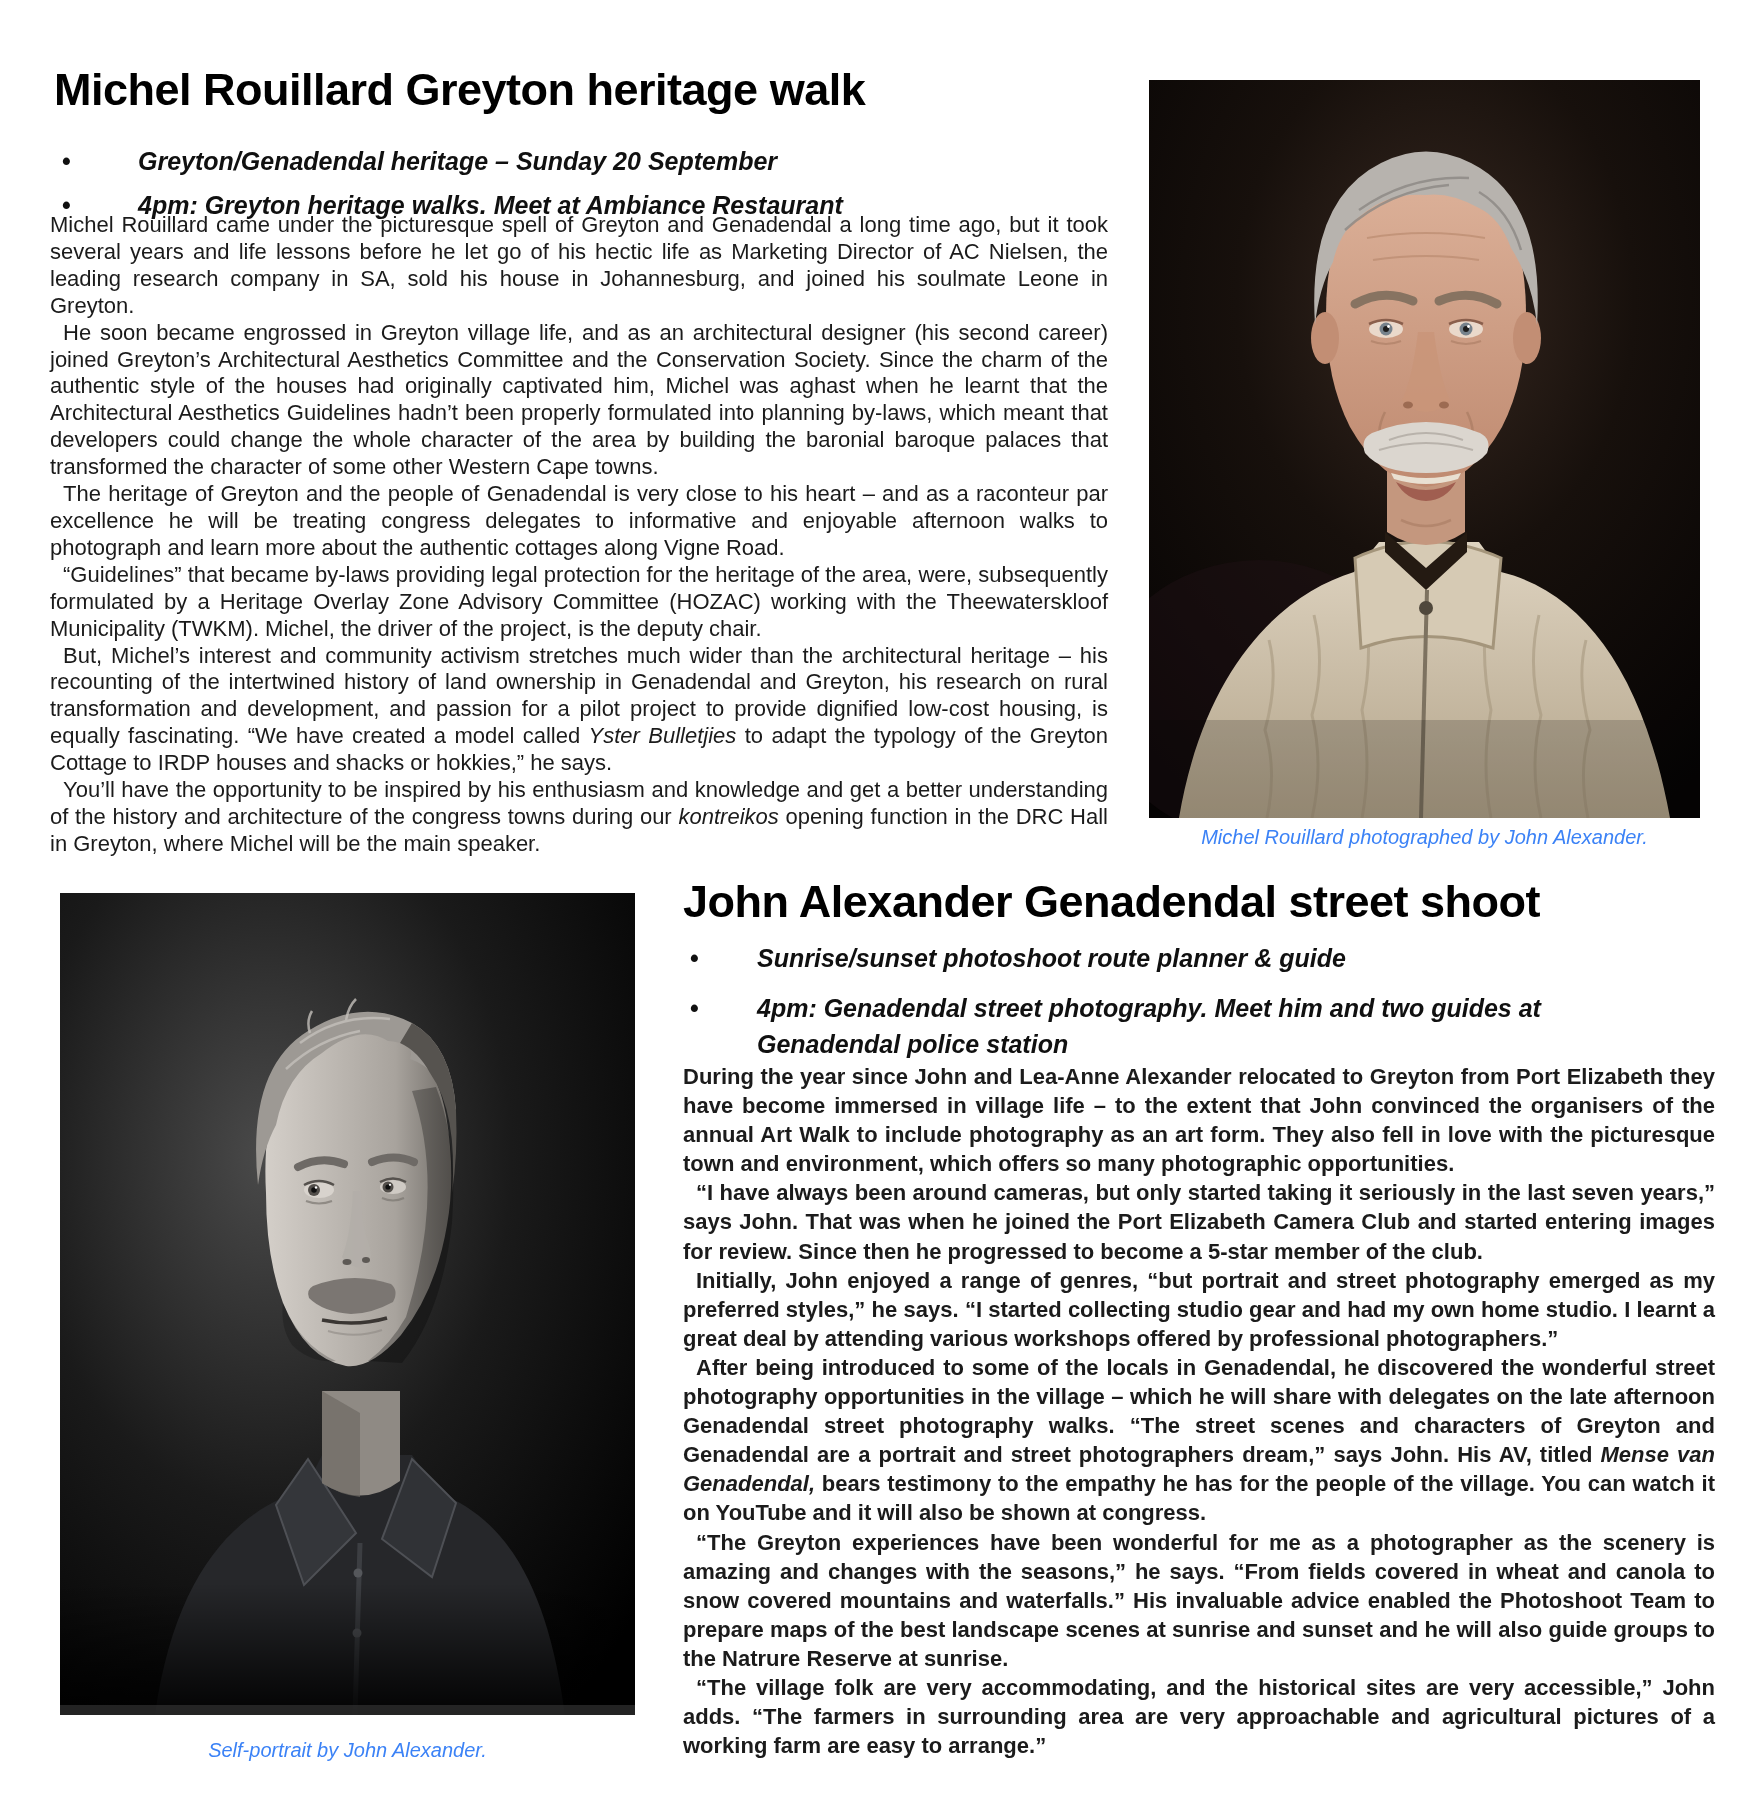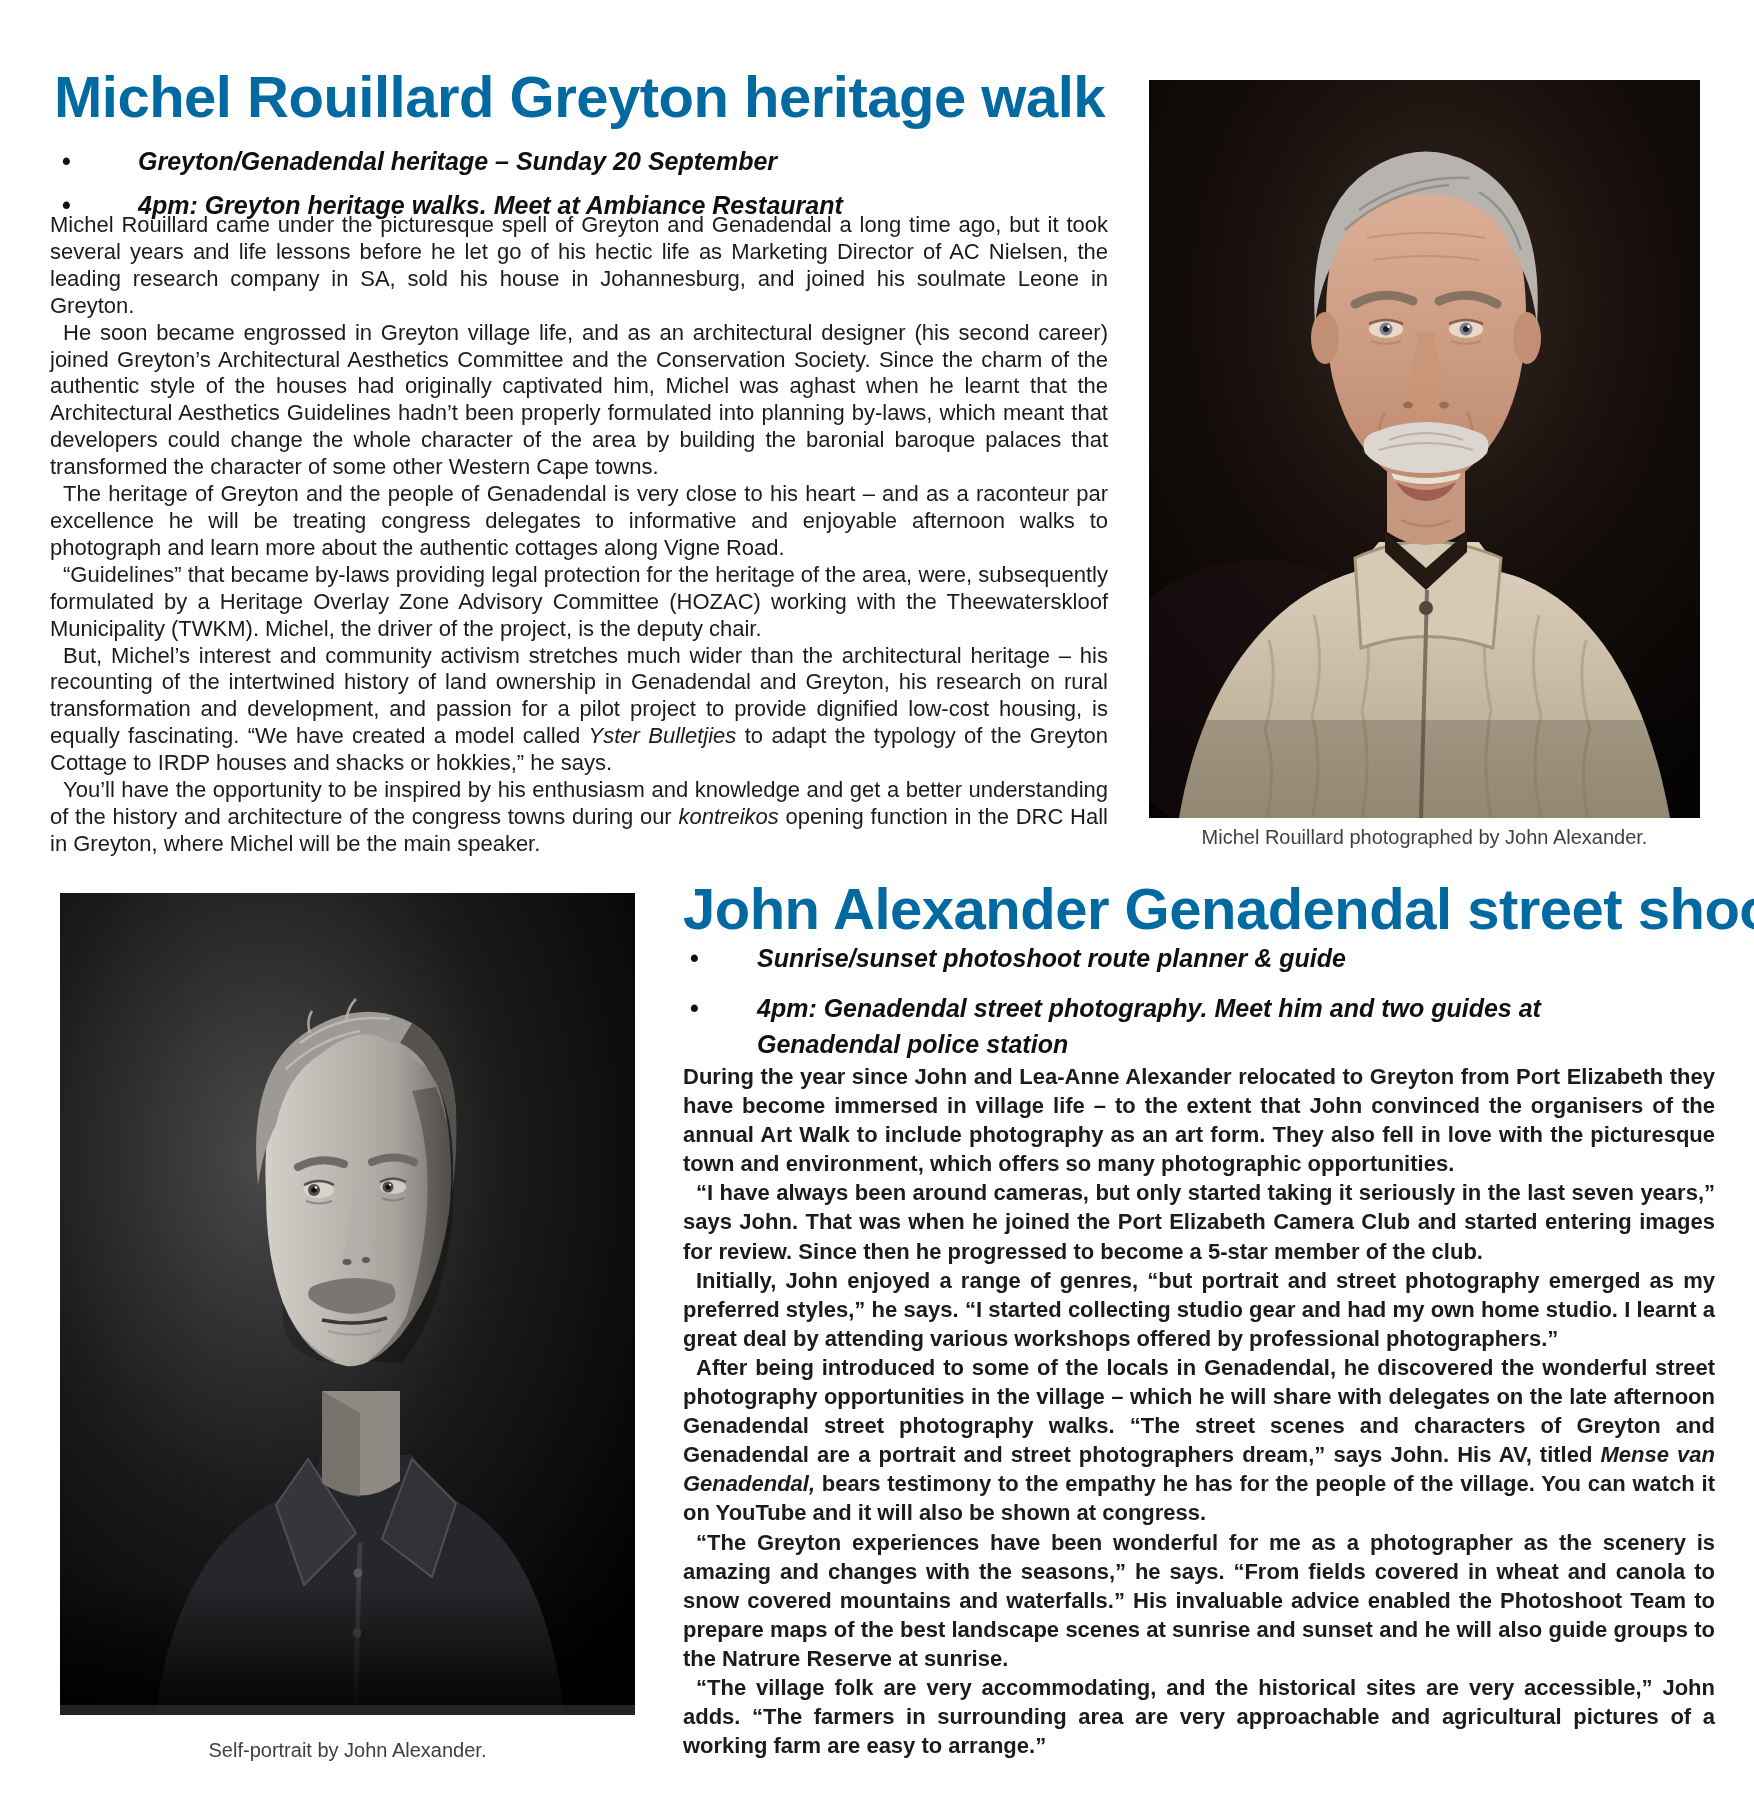--- a/index.html
+++ b/index.html
@@ -2,22 +2,22 @@
 <html><head>
 <meta charset="utf-8">
 <style>
   html,body { margin:0; padding:0; background:#ffffff; }
   .page {
     position:relative; width:1754px; height:1804px; background:#ffffff;
     font-family:"Liberation Sans","DejaVu Sans",sans-serif; color:#1b1b1b;
     overflow:hidden;
   }
   .headline {
-    position:absolute; margin:0; font-weight:700; font-size:58px; line-height:1.08;
-    color:#0369a1; letter-spacing:-0.5px; white-space:nowrap;
+    position:absolute; margin:0; font-weight:700; font-size:45px; line-height:1.08;
+    color:#000000; letter-spacing:-0.5px; white-space:nowrap;
   }
   .h1-1 { left:54px; top:66px; }
   .h1-2 { left:683px; top:878px; }
 
   .bullets { position:absolute; margin:0; padding:0; list-style:none; }
   .bullets li {
     display:flex; font-weight:700; font-style:italic; font-size:25px;
     color:#101010; line-height:30px;
   }
   .bullets li + li { margin-top:14px; }
@@ -34,21 +34,21 @@
   .body-text p { margin:0; }
   .body-text p.indent { text-indent:13px; }
   .it { font-style:italic; }
 
   .photo { position:absolute; overflow:hidden; background:#0a0806; }
   .photo svg { display:block; width:100%; height:100%; }
   .photo-1 { left:1149px; top:80px; width:551px; height:738px; }
   .photo-2 { left:60px; top:893px; width:575px; height:822px; }
 
   .caption {
-    position:absolute; font-size:20px; text-align:center; color:#404040;
+    position:absolute; font-style:italic; font-size:20px; text-align:center; color:#3b82f6;
   }
   .caption-1 { left:1149px; top:826px; width:551px; }
   .caption-2 { left:60px; top:1739px; width:575px; }
 </style>
 </head>
 <body>
 
 <div class="page">
 
   <h1 class="headline h1-1">Michel Rouillard Greyton heritage walk</h1>

